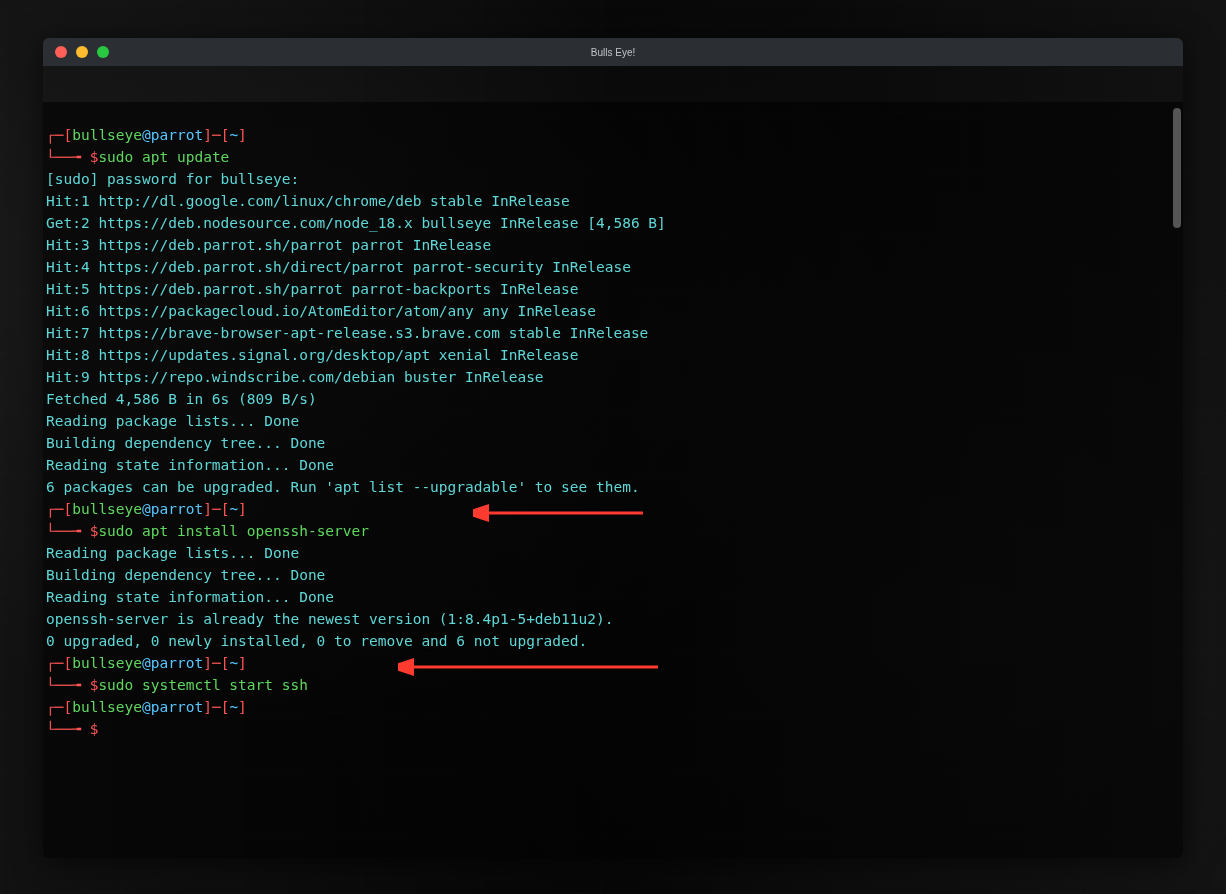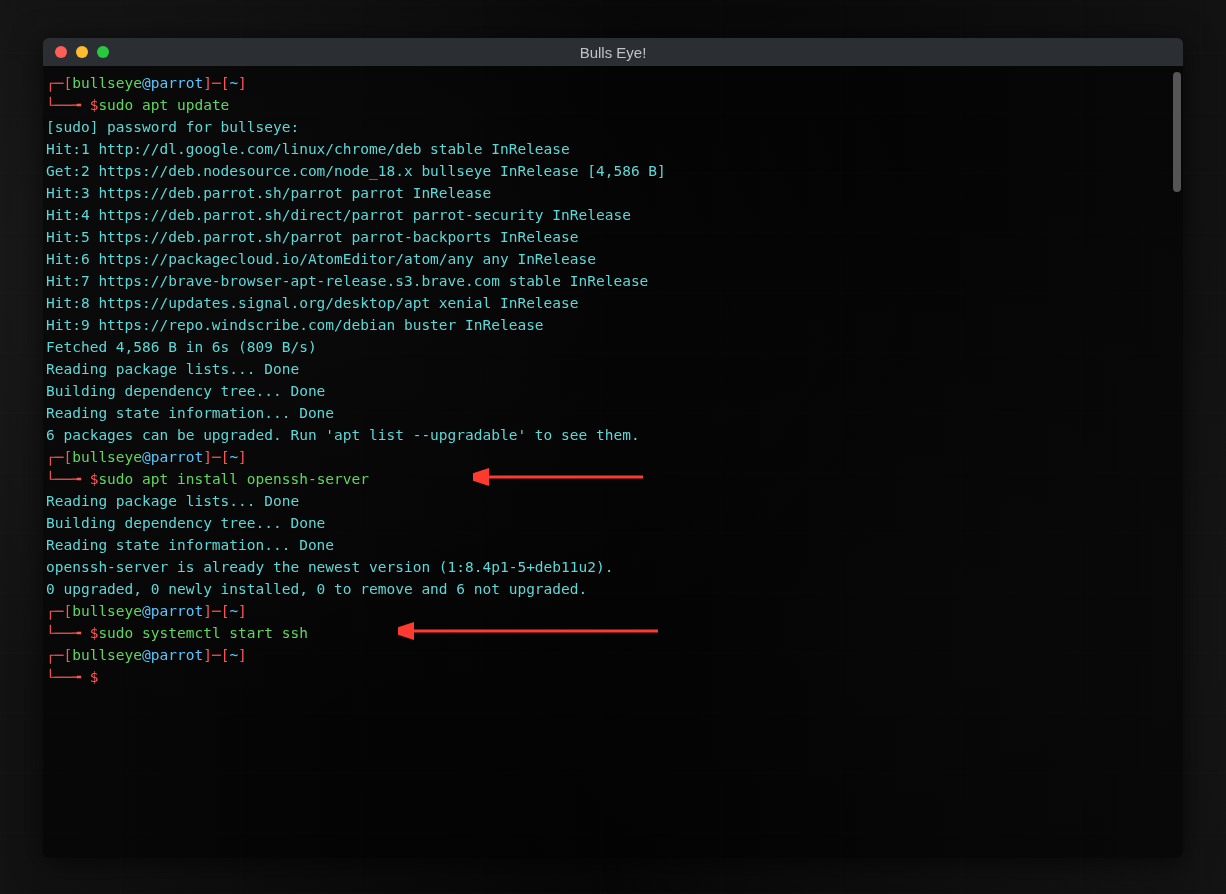--- a/index.html
+++ b/index.html
@@ -53,31 +53,32 @@
   }
   .light { width: 12px; height: 12px; border-radius: 50%; }
   .red { background: #ff5f57; }
   .yellow { background: #febc2e; }
   .green { background: #28c840; }
   .title {
     position: absolute;
     left: 0; right: 0;
     text-align: center;
     color: #c0c4c8;
-    font-size: 15px;
+    font-size: 10px;
     font-family: -apple-system, 'Segoe UI', sans-serif;
     pointer-events: none;
   }
 
   .terminal-body {
     height: calc(100% - 28px);
     background: rgba(0,0,0,0.55);
-    padding: 6px 3px 6px 3px;
+    padding: 22px 3px 6px 3px;
     position: relative;
     overflow: hidden;
+    margin-top: 36px;
   }
 
   .scrollbar {
     position: absolute;
     right: 2px;
     top: 6px;
     width: 8px;
     height: 120px;
     background: #555;
     border-radius: 4px;

